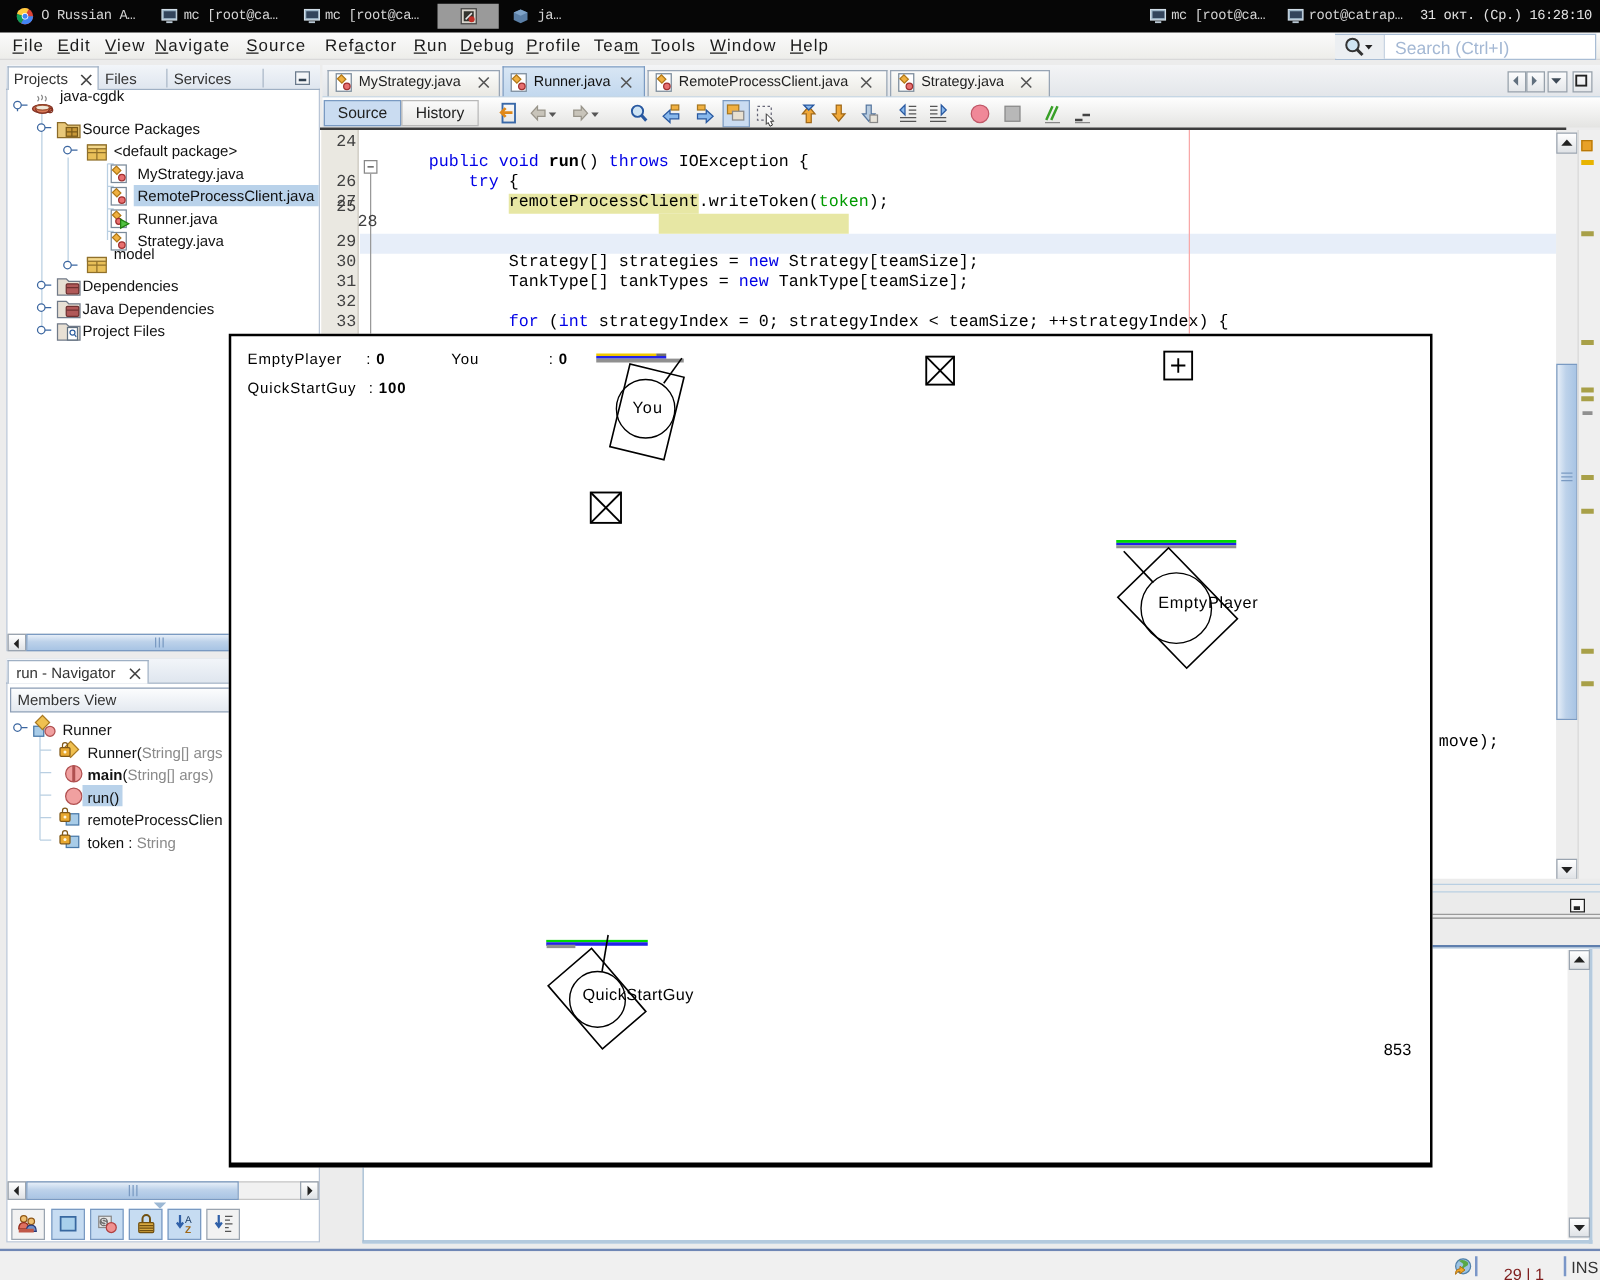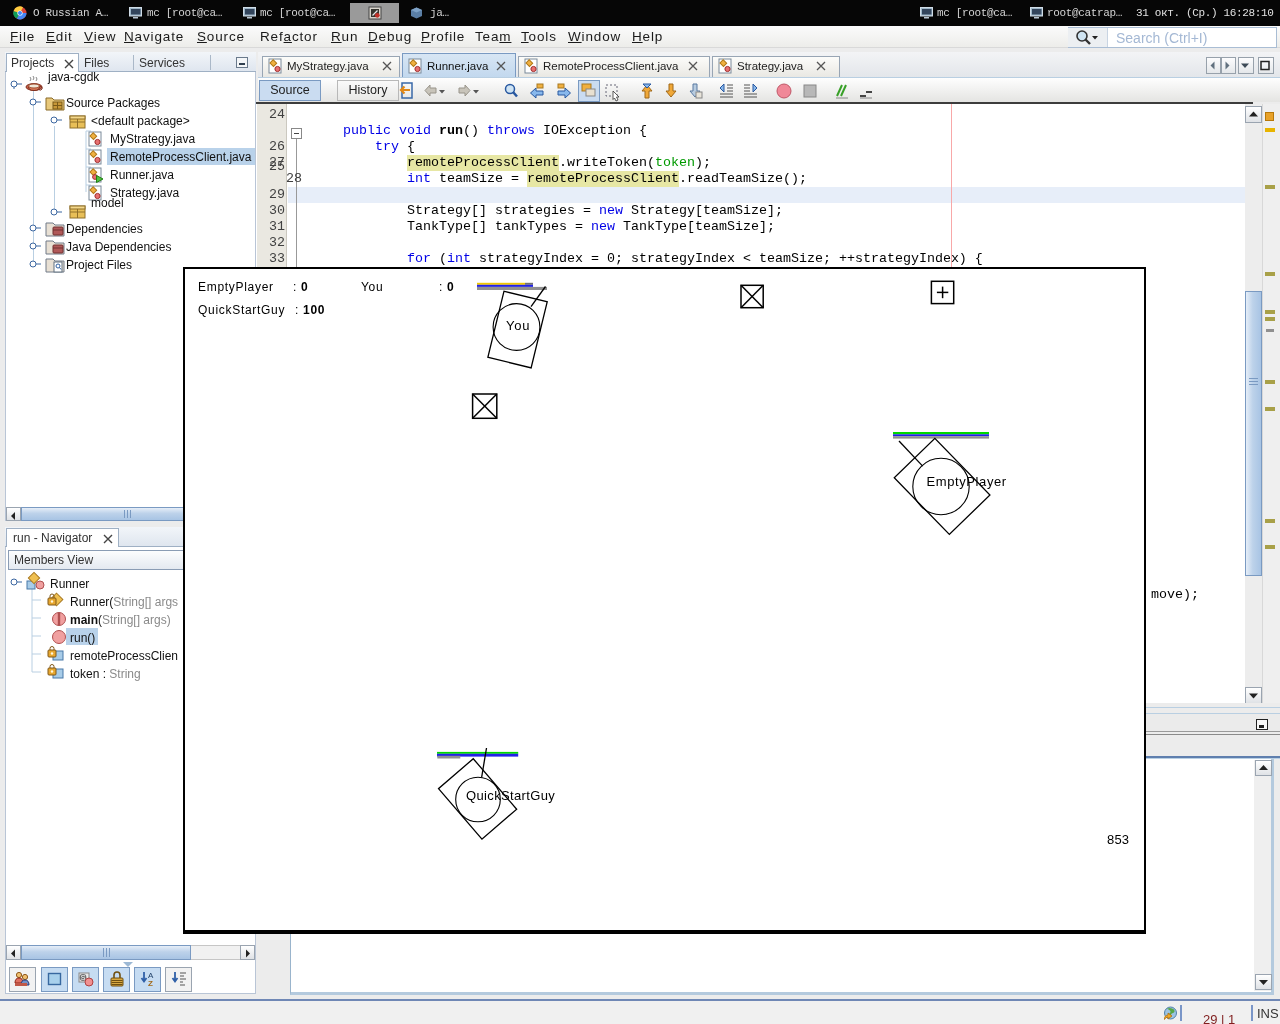--- a/index.html
+++ b/index.html
@@ -409,21 +409,21 @@
       </svg></div>
 <div class="tbbtn" style="left:1238px;top:57px;width:14px;"><svg width="12" height="13">
         <path d="M2 4.5 L10 4.5 L6 9 Z" fill="#3d4a57"></path>
       </svg></div>
 <div class="tbbtn" style="left:1258px;top:57px;width:14px;"><svg width="12" height="13">
         <rect x="2" y="2.5" width="8" height="8" fill="none" stroke="#222" stroke-width="1.5"></rect>
       </svg></div>
 
 <div class="ab" style="left:258px;top:78px;width:1022px;height:24px;background:linear-gradient(#fefefe,#e4e4e2);"></div>
 <div class="ab" style="left:259px;top:80px;width:62px;height:21px;background:#cadcf1;border:1px solid #7a9ac2;box-sizing:border-box;text-align:center;font-size:12.5px;color:#222;line-height:19px;">Source</div>
-<div class="ab" style="left:321px;top:80px;width:62px;height:21px;background:linear-gradient(#fafafa,#e8e8e6);border:1px solid #b8b8b8;box-sizing:border-box;text-align:center;font-size:12.5px;color:#222;line-height:19px;margin-left:16px;">History</div>
+<div class="ab" style="left:321px;top:80px;width:62px;height:21px;background:linear-gradient(#fafafa,#e8e8e6);border:1px solid #b8b8b8;box-sizing:border-box;text-align:center;font-size:12.5px;color:#222;line-height:19px;">History</div>
 <svg class="ab" style="left:390px;top:80px" width="500" height="22" viewBox="0 0 500 22">
 
   <g transform="translate(6,2)">
         <rect x="6" y="1" width="10" height="15" fill="none" stroke="#3868a8" stroke-width="1.5"></rect>
         <path d="M14 8 L5 8 M8.5 4.5 L5 8 L8.5 11.5" stroke="#e08818" stroke-width="2.2" fill="none"></path>
       </g>
 
   <g transform="translate(32,3)">
         <path d="M8 2 L3 7.5 L8 13 L8 10 L14 10 L14 5 L8 5 Z" fill="#c8c4ba" stroke="#98948a"></path>
         <path d="M17 7 L23 7 L20 10.5 Z" fill="#555"></path>
@@ -527,21 +527,20 @@
 <div class="lnum" style="left:259px;top:155px;">27</div>
 <div class="lnum" style="left:276px;top:171px;">28</div>
 <div class="lnum" style="left:259px;top:187px;">29</div>
 <div class="lnum" style="left:259px;top:203px;">30</div>
 <div class="lnum" style="left:259px;top:219px;">31</div>
 <div class="lnum" style="left:259px;top:235px;">32</div>
 <div class="lnum" style="left:259px;top:251px;">33</div>
 <div class="codeln" style="top:111px;margin-top:12px;">    <span class="kw">public</span> <span class="kw">void</span> <b>run</b>() <span class="kw">throws</span> IOException {</div>
 <div class="codeln" style="top:139px;">        <span class="kw">try</span> {</div>
 <div class="codeln" style="top:155px;">            remoteProcessClient.writeToken(<span class="grn">token</span>);</div>
-<div class="codeln" style="top:171px;"><span class="kw">            int</span> teamSize = remoteProcessClient.readTeamSize();</div>
 <div class="codeln" style="top:203px;">            Strategy[] strategies = <span class="kw">new</span> Strategy[teamSize];</div>
 <div class="codeln" style="top:219px;">            TankType[] tankTypes = <span class="kw">new</span> TankType[teamSize];</div>
 <div class="codeln" style="top:251px;">            <span class="kw">for</span> (<span class="kw">int</span> strategyIndex = 0; strategyIndex &lt; teamSize; ++strategyIndex) {</div>
 <span class="codeln" style="left:1151px;top:587px;">move);</span>
 
 <div class="ab sbtrack" style="left:1245px;top:104px;width:17px;height:600px;box-sizing:border-box;border:none;background:#ededed;"></div>
 <div class="ab sbbtn" style="left:1245px;top:106px;width:17px;height:17px;box-sizing:border-box;"><svg width="15" height="15">
         <path d="M3 9.5 L7.5 4.5 L12 9.5 Z" fill="#222"></path>
       </svg></div>
 <div class="ab sbbtn" style="left:1245px;top:687px;width:17px;height:17px;box-sizing:border-box;"><svg width="15" height="15">

